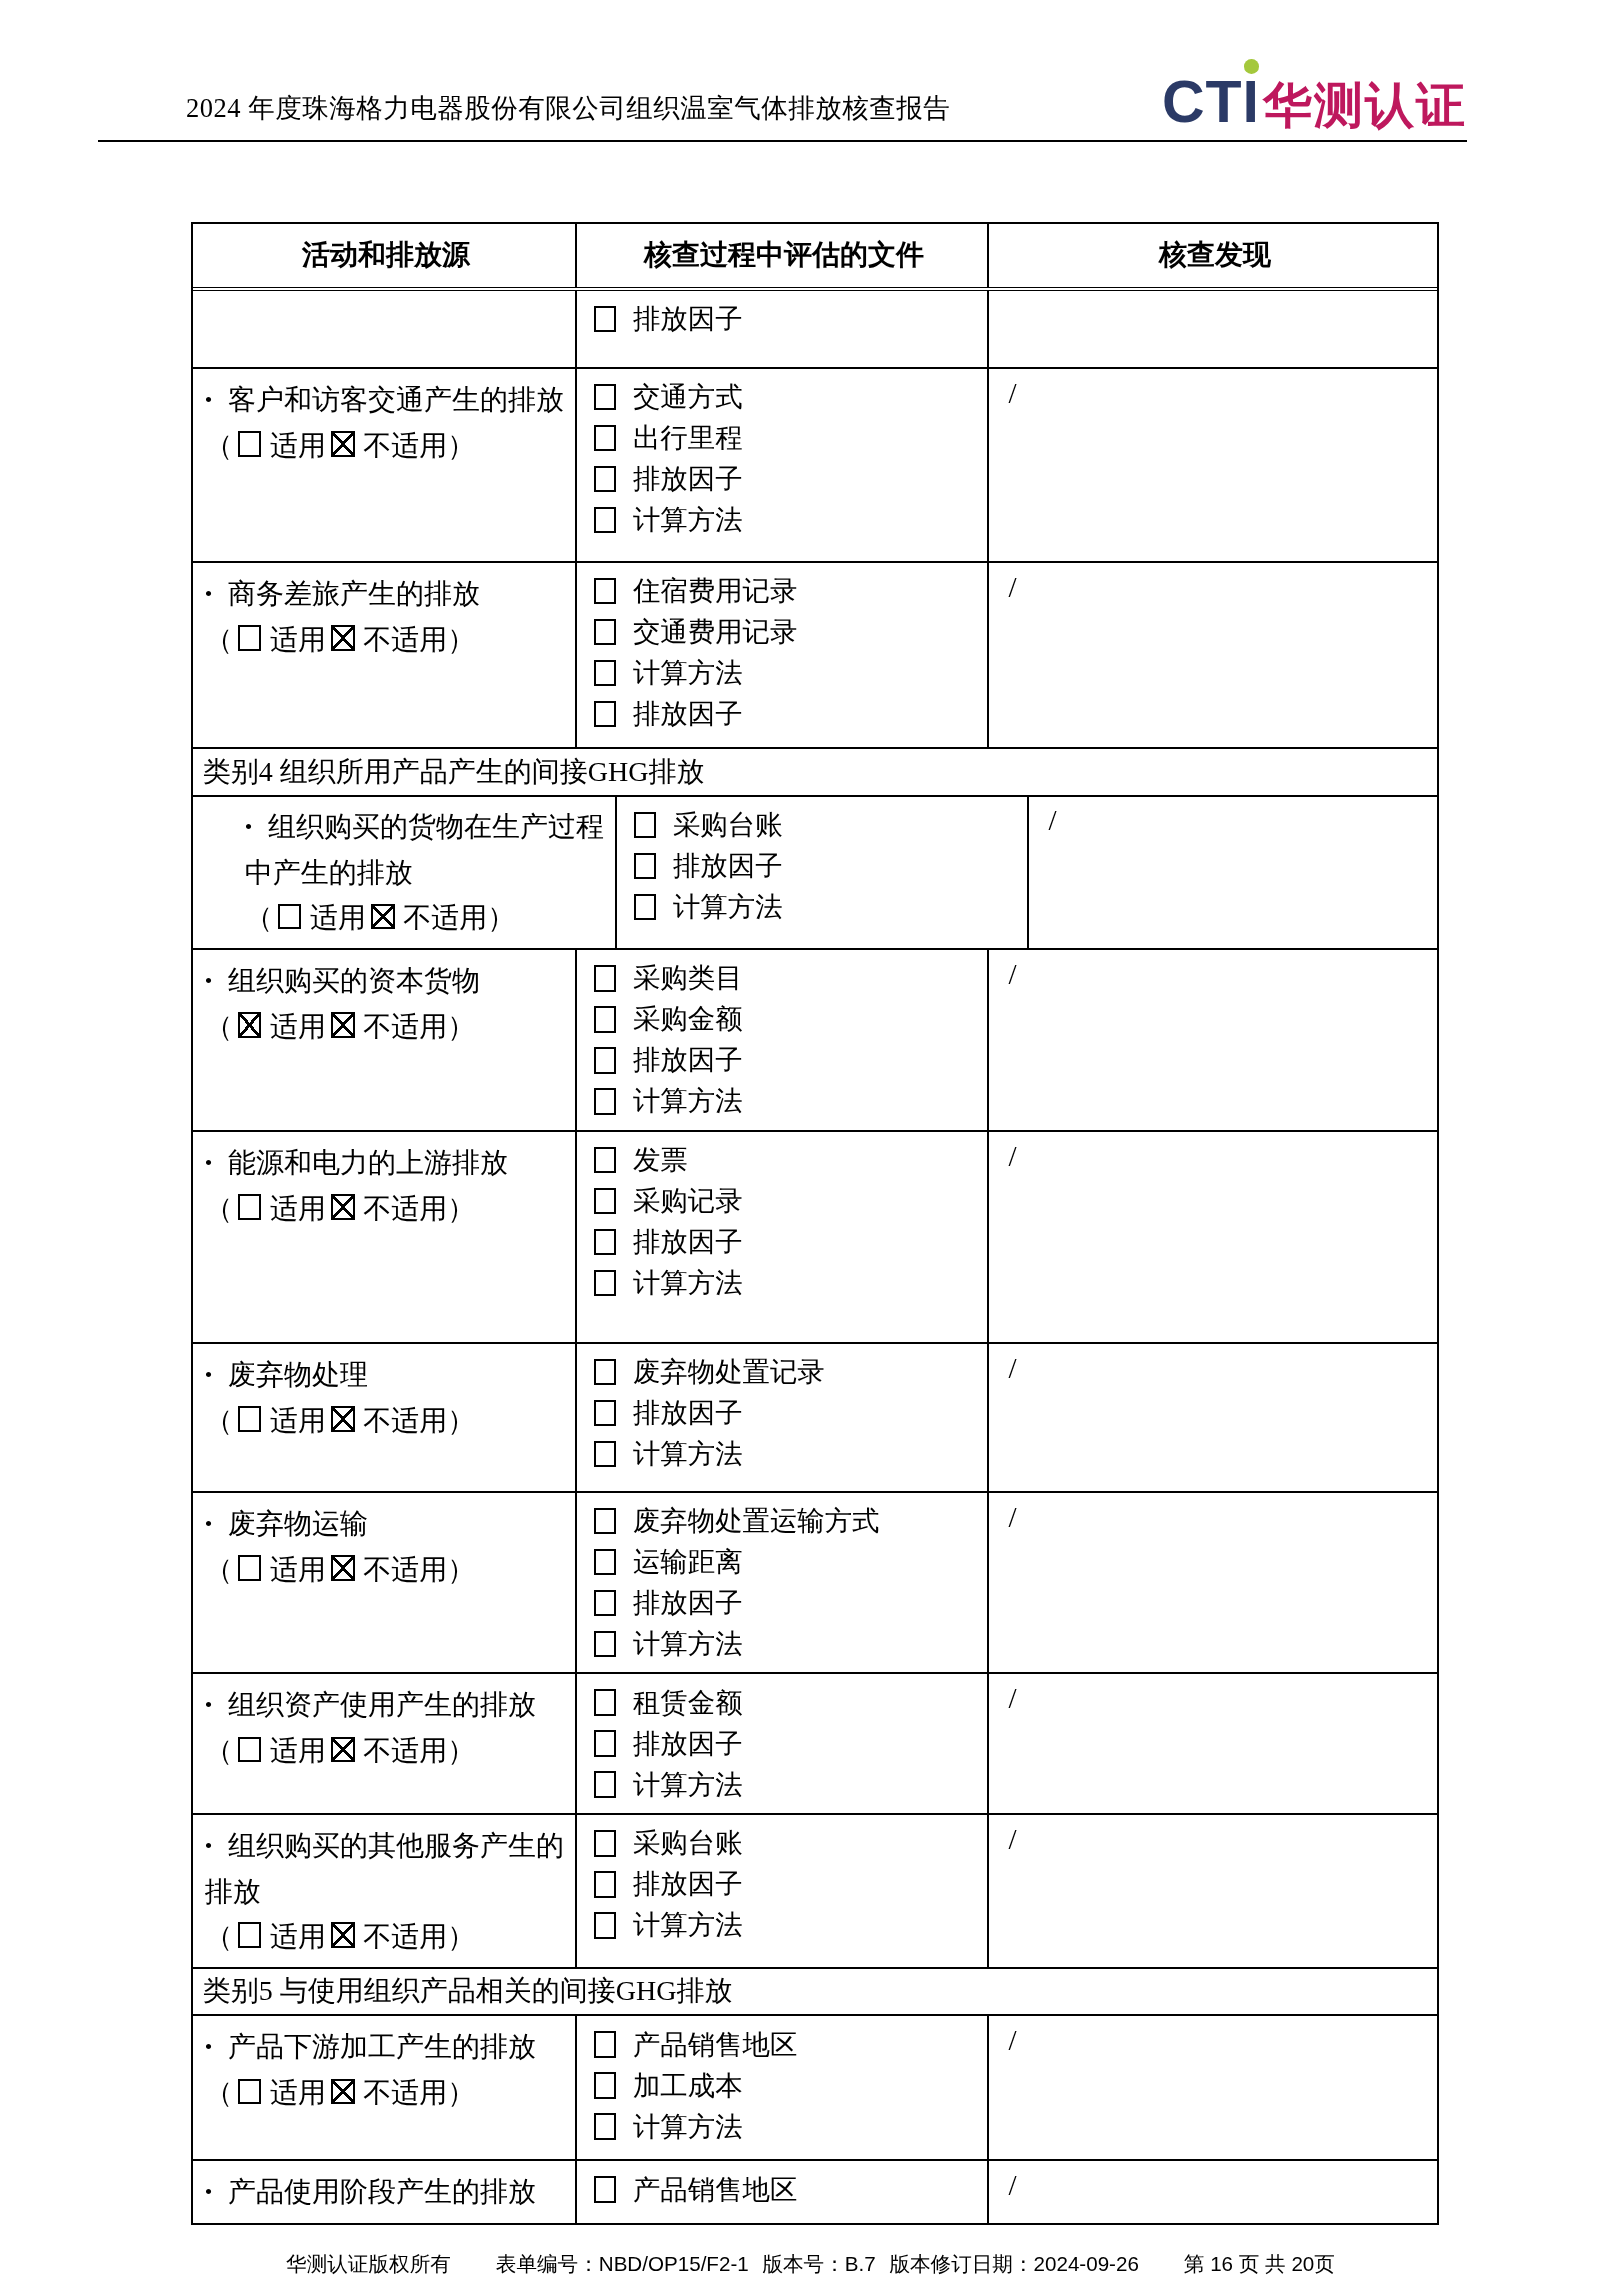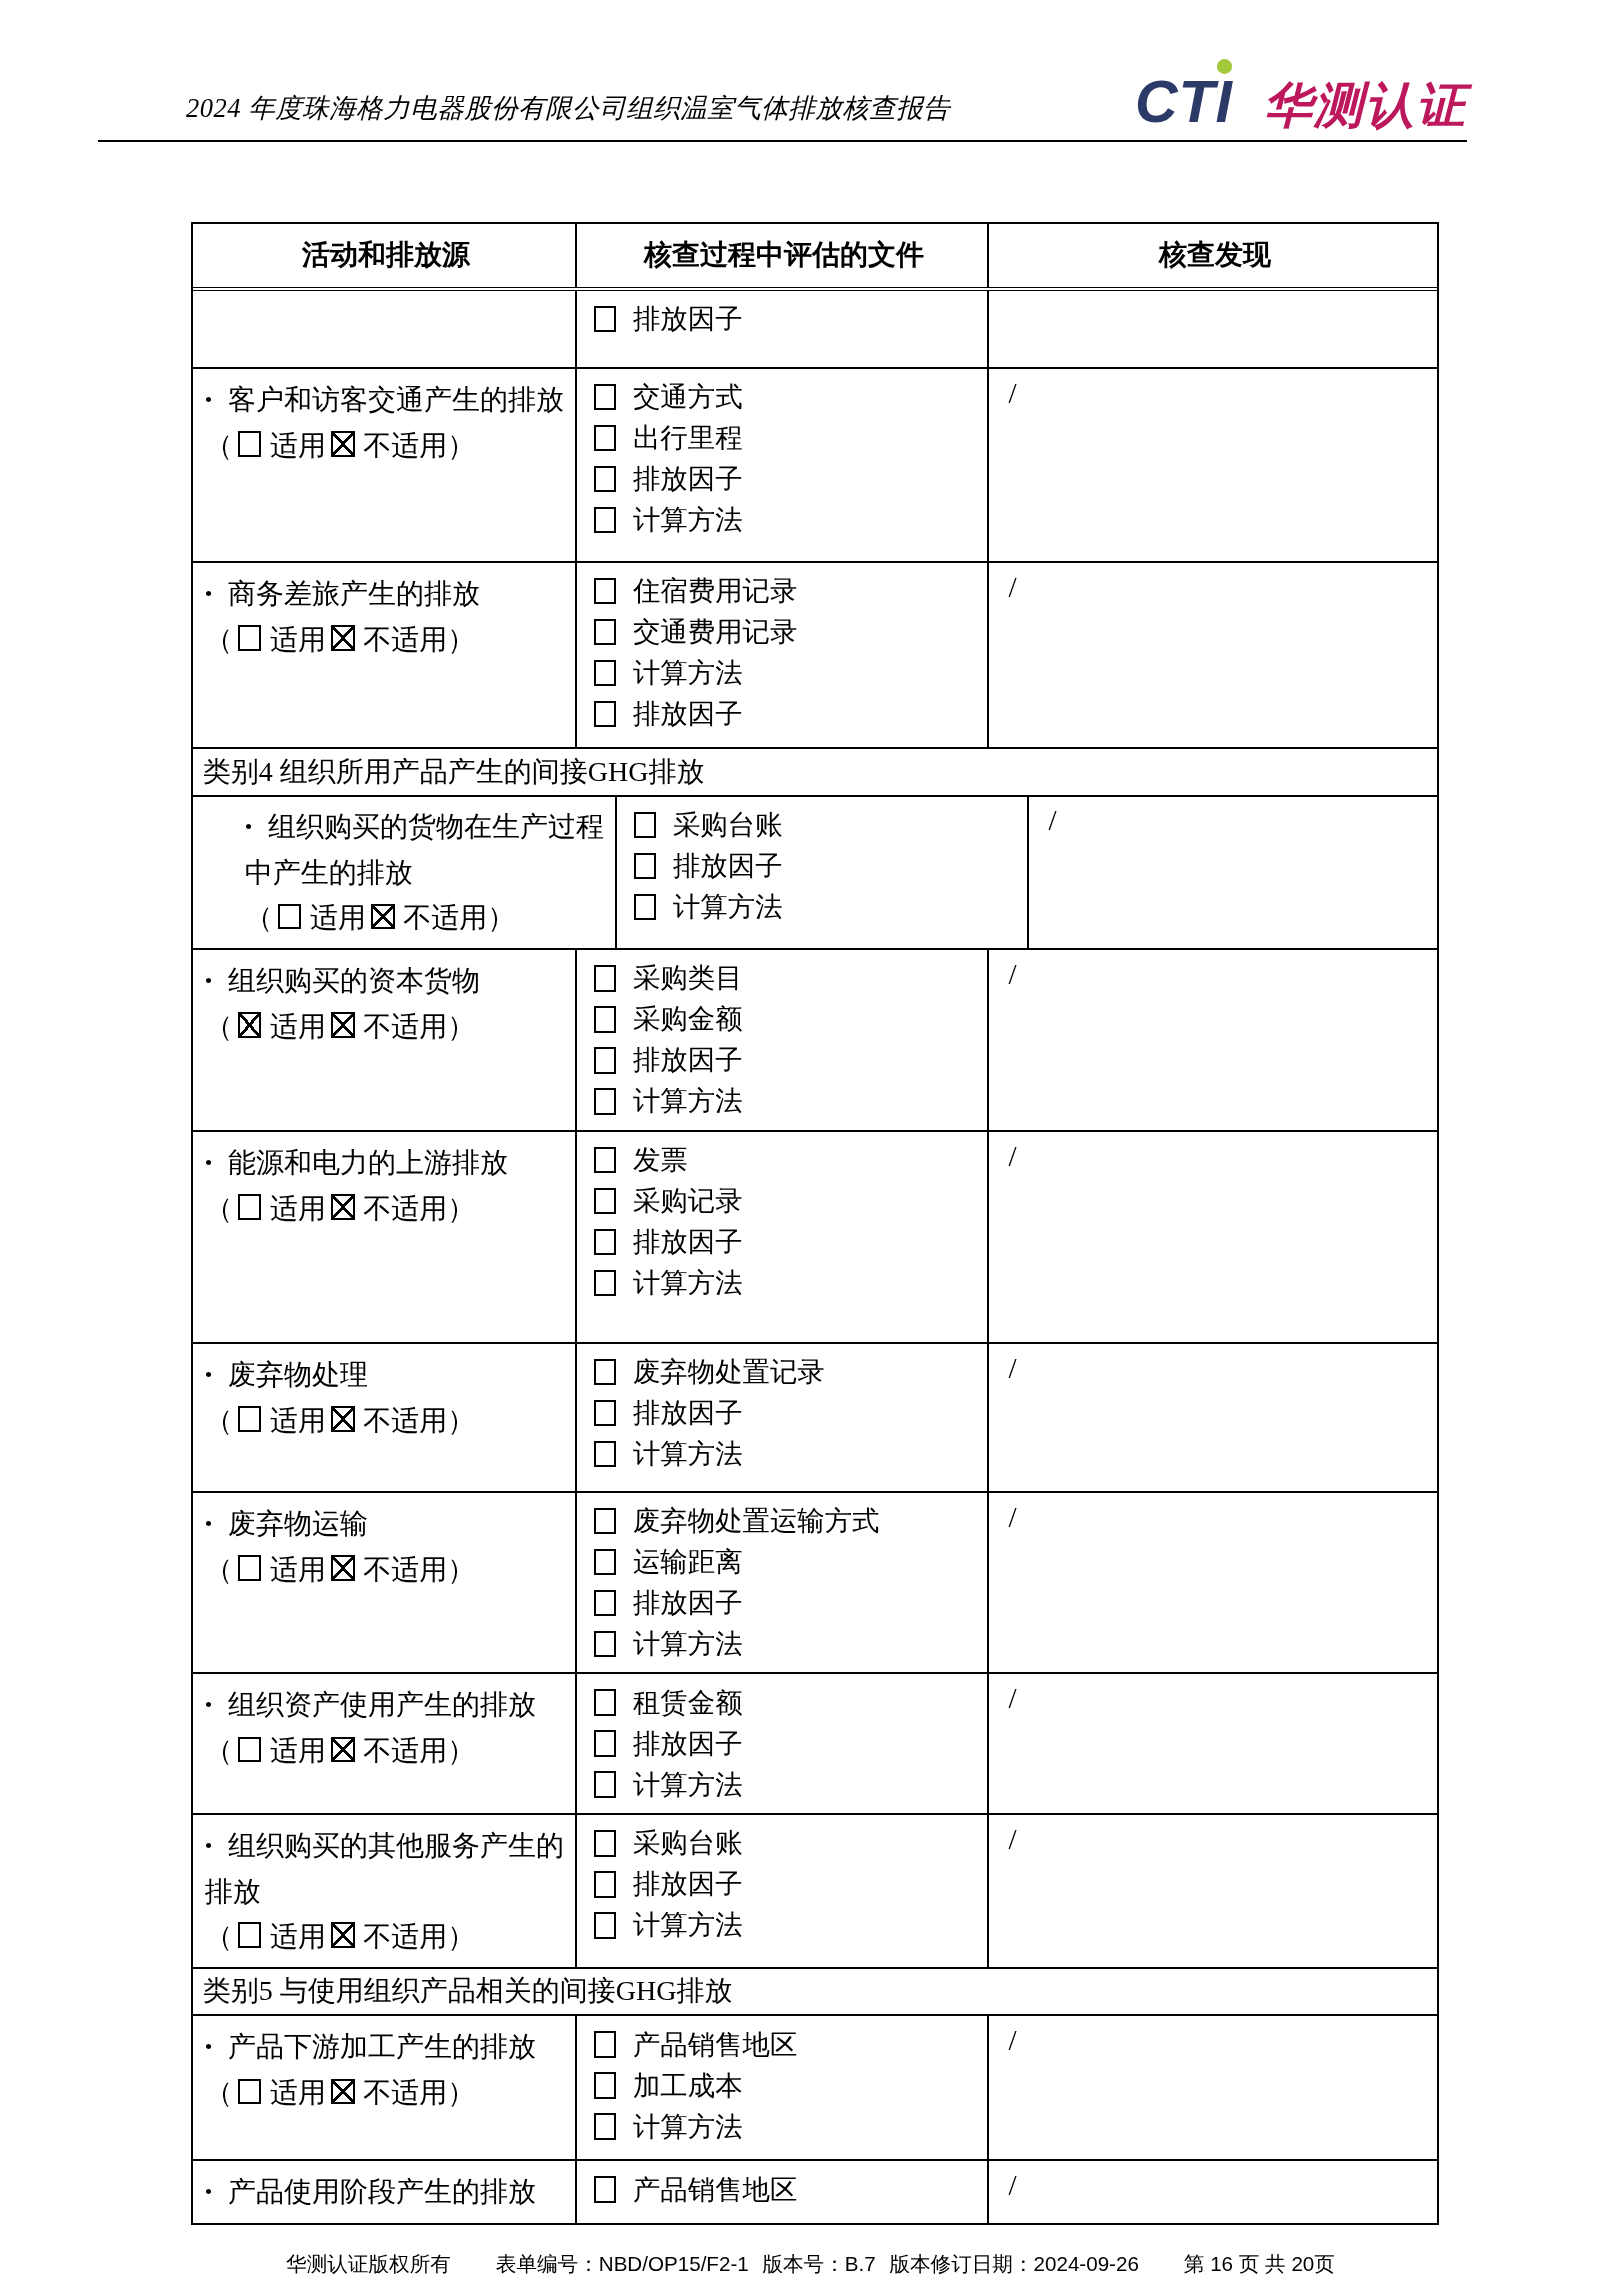--- a/index.html
+++ b/index.html
@@ -5,24 +5,23 @@
   html,body{margin:0;padding:0;background:#888;}
   .page{
     position:relative; width:1621px; height:2293px; background:#ffffff;
     font-family:"Liberation Serif","DejaVu Serif",serif; color:#000; overflow:hidden;
     margin:0 auto;
   }
   
   .page-header{
     display:flex; align-items:flex-end; justify-content:space-between;
     padding:73px 154px 7.8px 186px;
-    font-style:italic;
   }
   .report-title{font-size:26.5px; letter-spacing:0.5px; padding-bottom:5.9px;}
-  .logo{position:relative; display:flex; align-items:flex-end; gap:30px;
+  .logo{position:relative; display:flex; align-items:flex-end; gap:3px;
         font-family:"Liberation Sans","DejaVu Sans",sans-serif; font-weight:bold; line-height:1;}
   .logo-cti{font-size:59px; letter-spacing:1px; color:#2b3a66;}
   .logo-cn{font-size:49px; color:#be185d; padding-bottom:2px; letter-spacing:2px;}
   .logo-dot{position:absolute; left:82px; top:-13.7px; width:14.7px; height:14.7px;
             border-radius:50%; background:#a4c83c;}
   .header-rule{border-top:2.9px solid #000; margin:0 154px 0 98px;}
   
   .vtable{margin:80px 182px 0 191px; border:2px solid #000; border-bottom:none;}
   .trow{display:grid; grid-template-columns:384px 412px auto; border-bottom:2px solid #000;}
   .trow.head{border-bottom:4.9px double #000;}

